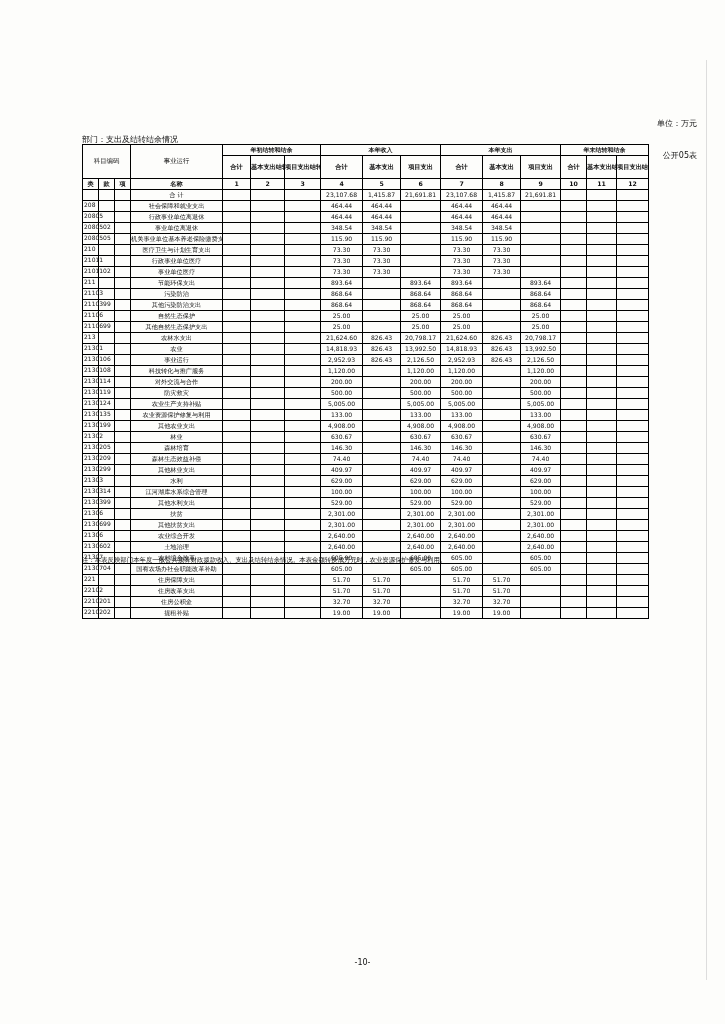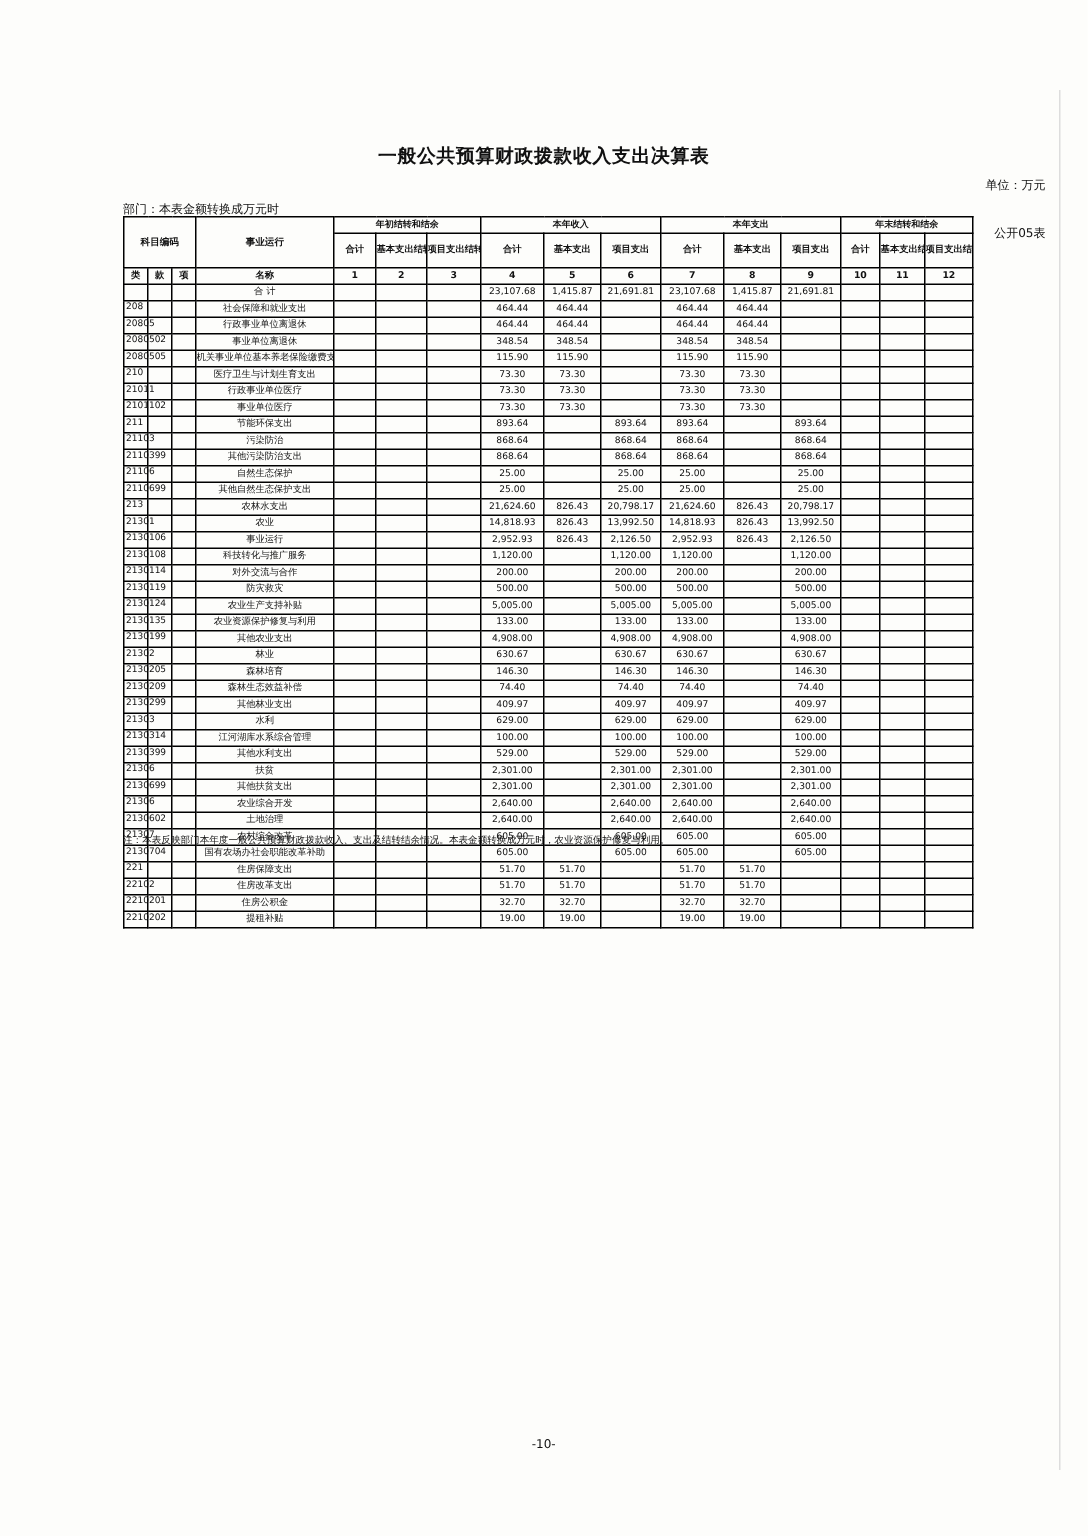--- a/index.html
+++ b/index.html
@@ -51,21 +51,21 @@
   }
   table.main th, table.main td{
     border:0.6px solid #000;
     padding:0;
     text-align:center;
     vertical-align:middle;
     height:10px;
     overflow:hidden;
     white-space:nowrap;
   }
-  th.hd{font-weight:bold;font-size:6.4px;}
+  th.hd{font-weight:normal;font-size:6.4px;}
   th.hd2{font-weight:bold;font-size:6px;}
   td.num{ text-align:right; padding-right:2px; font-size:6.1px;}
   td.name{ text-align:left; padding-left:3px; font-size:6.2px;}
   td.idx{ font-size:5.8px; }
   .rowh{height:10.3px;}
   .note{
     position:absolute;
     left:82px;top:556px;
     font-size:6.4px;
     width:570px;
@@ -80,25 +80,24 @@
     position:absolute;
     right:18px;top:60px;height:920px;width:0;
     border-left:1px solid #ddd;
   }
 </style>
 </head>
 <body>
 
 <div class="page">
 
-  <div class="title">一般公共预算财政拨款收入支出决算表</div>
   <div class="form-code">公开05表</div>
   <div class="unit">单位：万元</div>
   <div class="dept">
-    <span>部门：</span><span>本表金额转换成万元时</span>
+    <span>部门：</span><span>支出及结转结余情况</span>
   </div>
 
   <table class="main">
     <colgroup>
       <col style="width:16px">
         <col style="width:16px">
         <col style="width:16px">
       <col style="width:92px">
       <col style="width:28px">
         <col style="width:34px">

